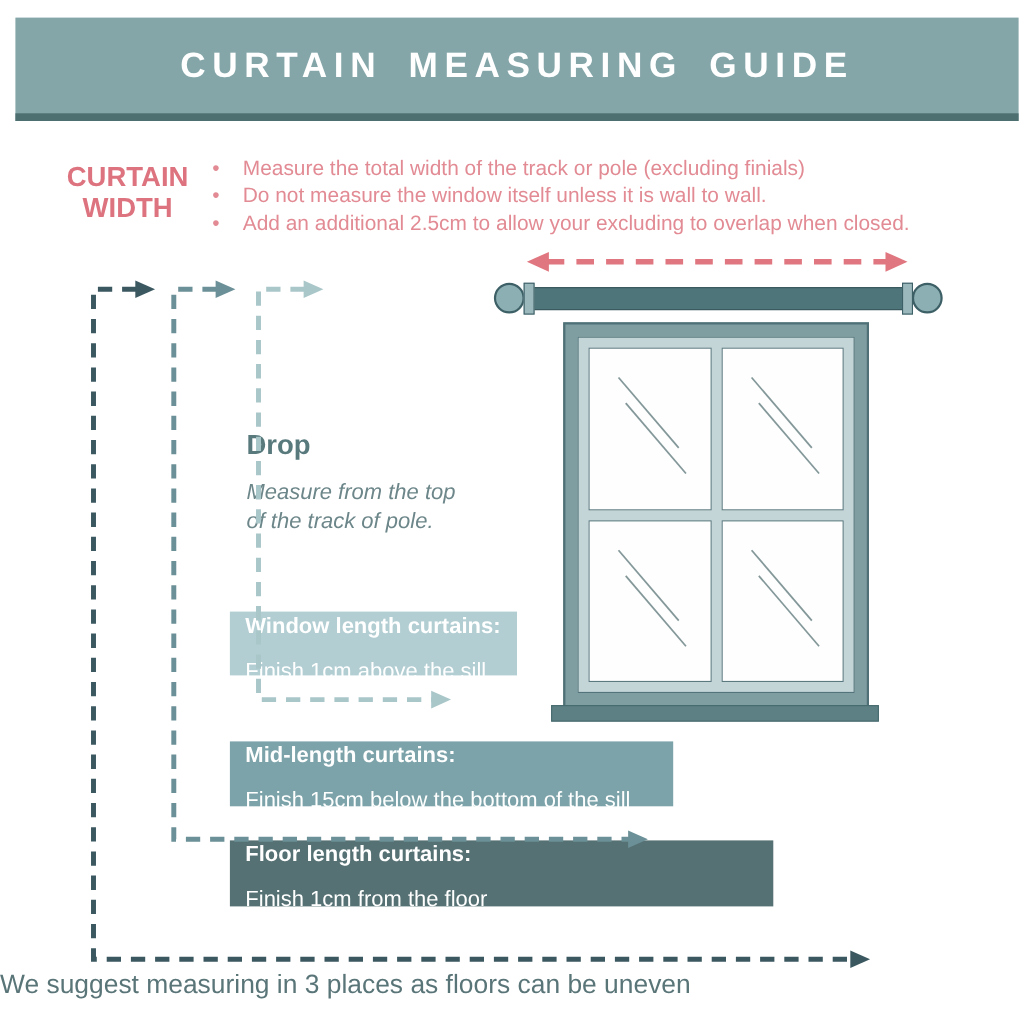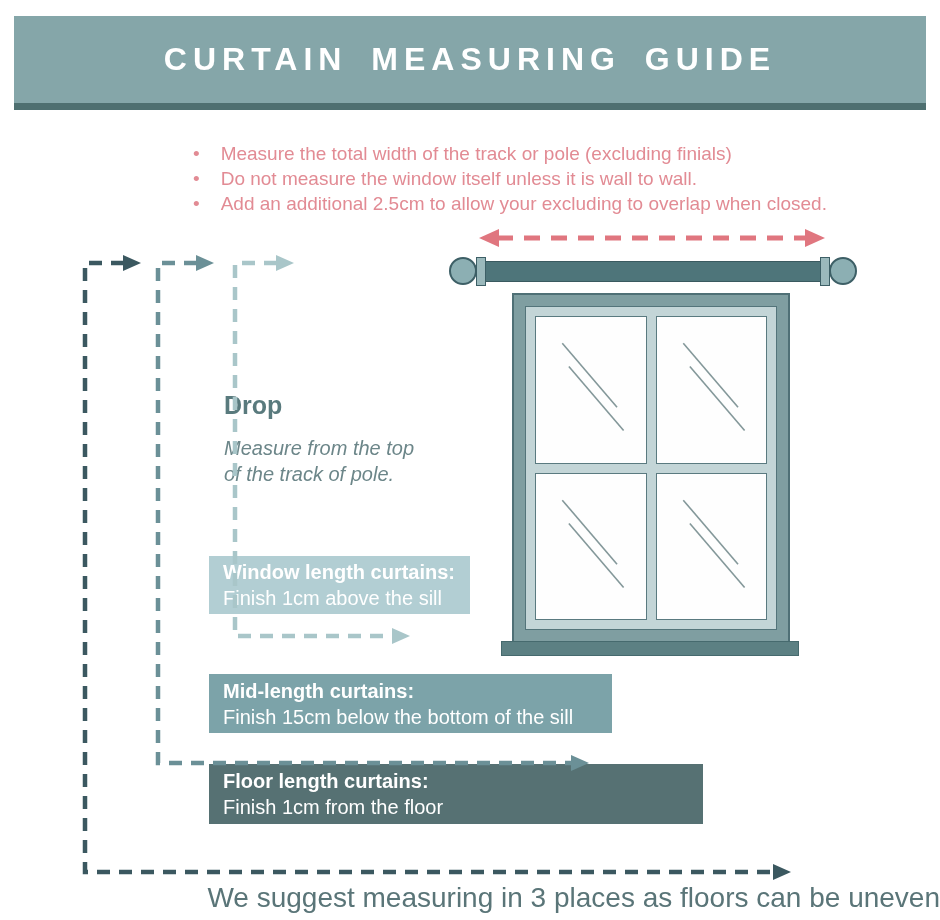--- a/index.html
+++ b/index.html
@@ -46,44 +46,48 @@
     background:#5c8083;border:1px solid #466a6e;box-sizing:border-box;}
 
   
   .drop-title{position:absolute;left:224px;top:391px;margin:0;
     color:#597a7d;font-size:25px;font-weight:bold;}
   .drop-desc{position:absolute;left:224px;top:435px;margin:0;
     color:#6c8689;font-size:20px;line-height:26px;font-style:italic;}
 
   
   .len-box{position:absolute;left:209px;color:#ffffff;
-    display:flex;flex-direction:column;justify-content:center;
-    padding-left:14px;box-sizing:border-box;}
+    display:flex;flex-direction:column;
+    padding-left:14px;box-sizing:border-box;gap:15px;}
   .len-box .t{font-size:20px;font-weight:bold;line-height:26px;}
   .len-box .d{font-size:20px;line-height:26px;}
   .box-window{top:556px;width:261px;height:58px;background:#b2ced3;}
   .box-mid{top:674px;width:403px;height:59px;background:#7ca3a9;}
   .box-floor{top:764px;width:494px;height:60px;background:#567173;}
 
   
-  .footer-note{position:absolute;left:0;top:882px;width:940px;text-align:right;
-    color:#5a7578;font-size:28px;}
+  .footer-note{position:absolute;left:0;top:882px;width:940px;text-align:left;
+    color:#5a7578;font-size:24px;}
 
   
   .arrows{position:absolute;left:0;top:0;pointer-events:none;}
 </style>
 </head>
 <body>
 
 <div class="page">
 
   <div class="banner">
     <h1>CURTAIN MEASURING GUIDE</h1>
   </div>
 
+  <div class="cw-label">
+    <div>CURTAIN</div>
+    <div>WIDTH</div>
+  </div>
 
   <div class="bullets">
     <div class="bullet-row">
       <span class="bullet-dot">•</span>
       <span>Measure the total width of the track or pole (excluding finials)</span>
     </div>
     <div class="bullet-row">
       <span class="bullet-dot">•</span>
       <span>Do not measure the window itself unless it is wall to wall.</span>
     </div>

